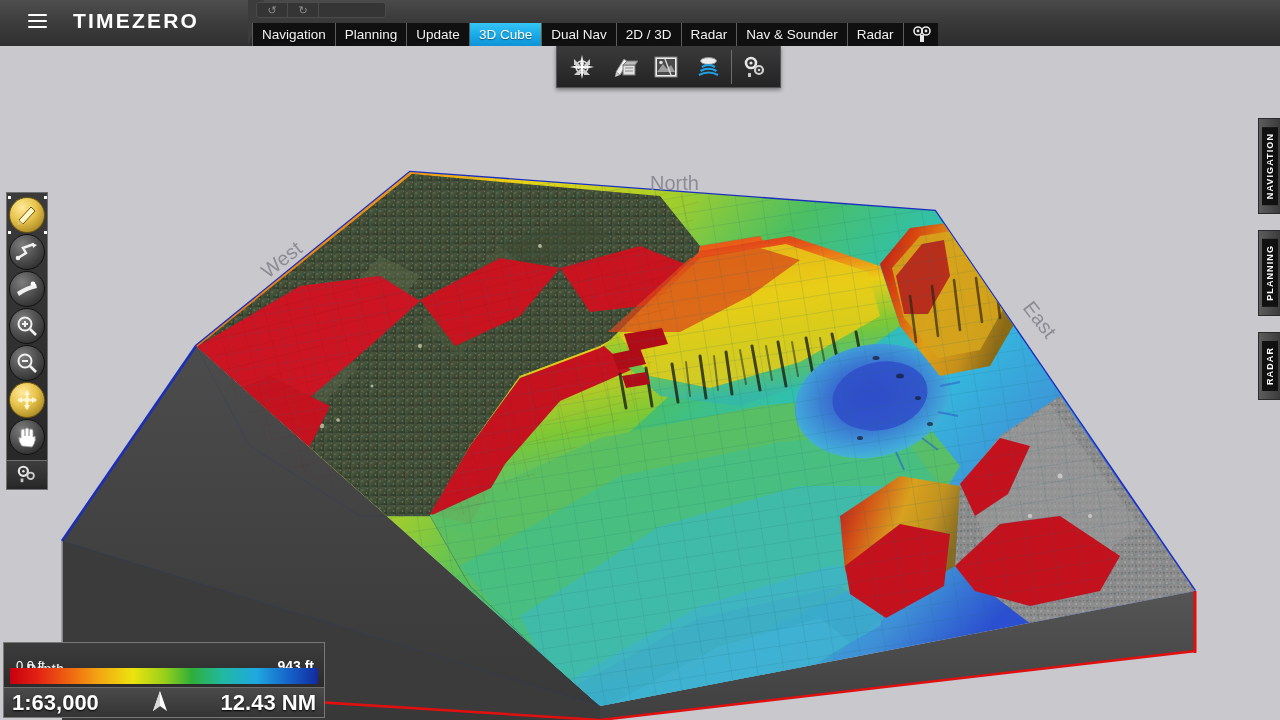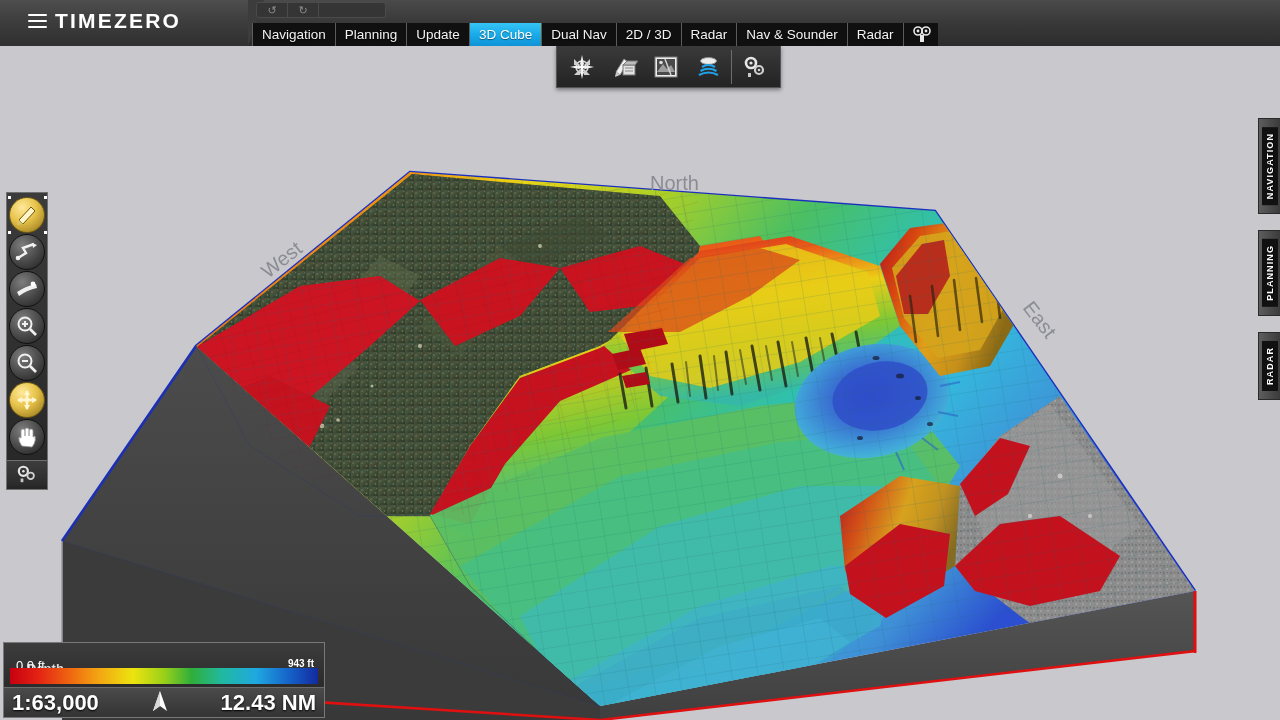--- a/index.html
+++ b/index.html
@@ -27,21 +27,21 @@
     position: absolute; left: 0; top: 0; width: 248px; height: 46px;
     background: linear-gradient(to bottom,#4e4e4e 0%,#3c3c3c 50%,#303030 100%);
   }
   .brand-wrap:after {
     content: ""; position: absolute; right: -16px; top: 0;
     border-left: 16px solid #3c3c3c;
     border-bottom: 46px solid transparent;
   }
   .brand {
     position: absolute; left: 28px; top: 9px;
-    display: flex; align-items: center; gap: 8px;
+    display: flex; align-items: center; gap: 26px;
     color: #ffffff;
   }
   .hamburger { display: inline-block; width: 19px; }
   .hamburger span {
     display: block; height: 2.6px; background: #fff; margin: 3.6px 0; border-radius: 1px;
   }
   .brand-name {
     font-size: 21px; font-weight: bold; letter-spacing: 2.2px;
   }
 
@@ -189,21 +189,21 @@
     position: absolute; left: 0; right: 0; top: 6px;
     text-align: center; color: #ffffff; font-size: 12px; font-weight: bold;
     text-shadow: 0 1px 1px #000;
   }
   .depth-min {
     position: absolute; left: 12px; top: 15px;
     color: #ffffff; font-size: 13px; font-weight: normal;
   }
   .depth-max {
     position: absolute; right: 10px; top: 15px;
-    color: #ffffff; font-size: 10px; font-weight: bold;
+    color: #ffffff; font-size: 14px; font-weight: bold;
   }
   .depthbar {
     position: absolute; left: 6px; right: 6px; bottom: 3px; height: 16px;
     background: linear-gradient(to right,
       #c8000f 0%, #e32214 9%, #ef6a10 20%, #f3a712 29%,
       #ece40f 40%, #9ad019 50%, #2fae3a 59%, #21b9a2 69%,
       #1fa8e0 80%, #1560c8 91%, #132a9e 100%);
   }
   .scalerow {
     display: flex; align-items: center; justify-content: space-between;

